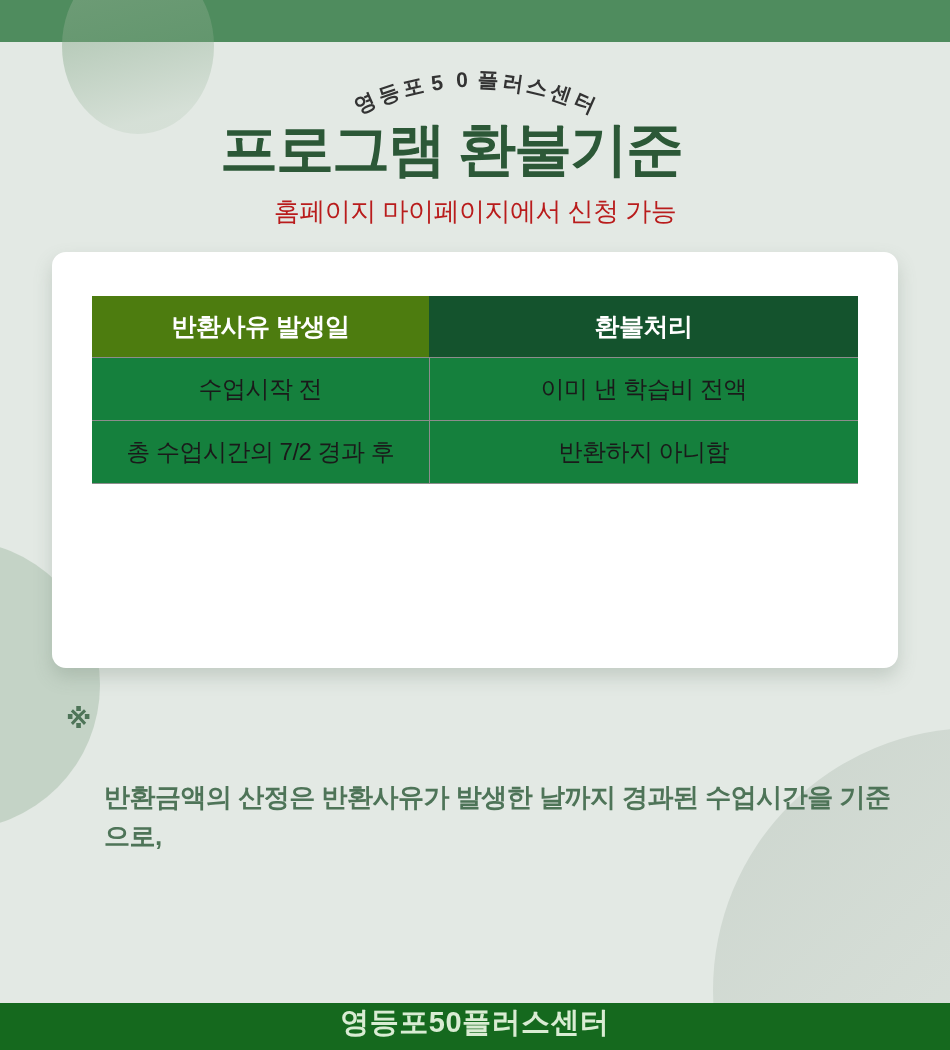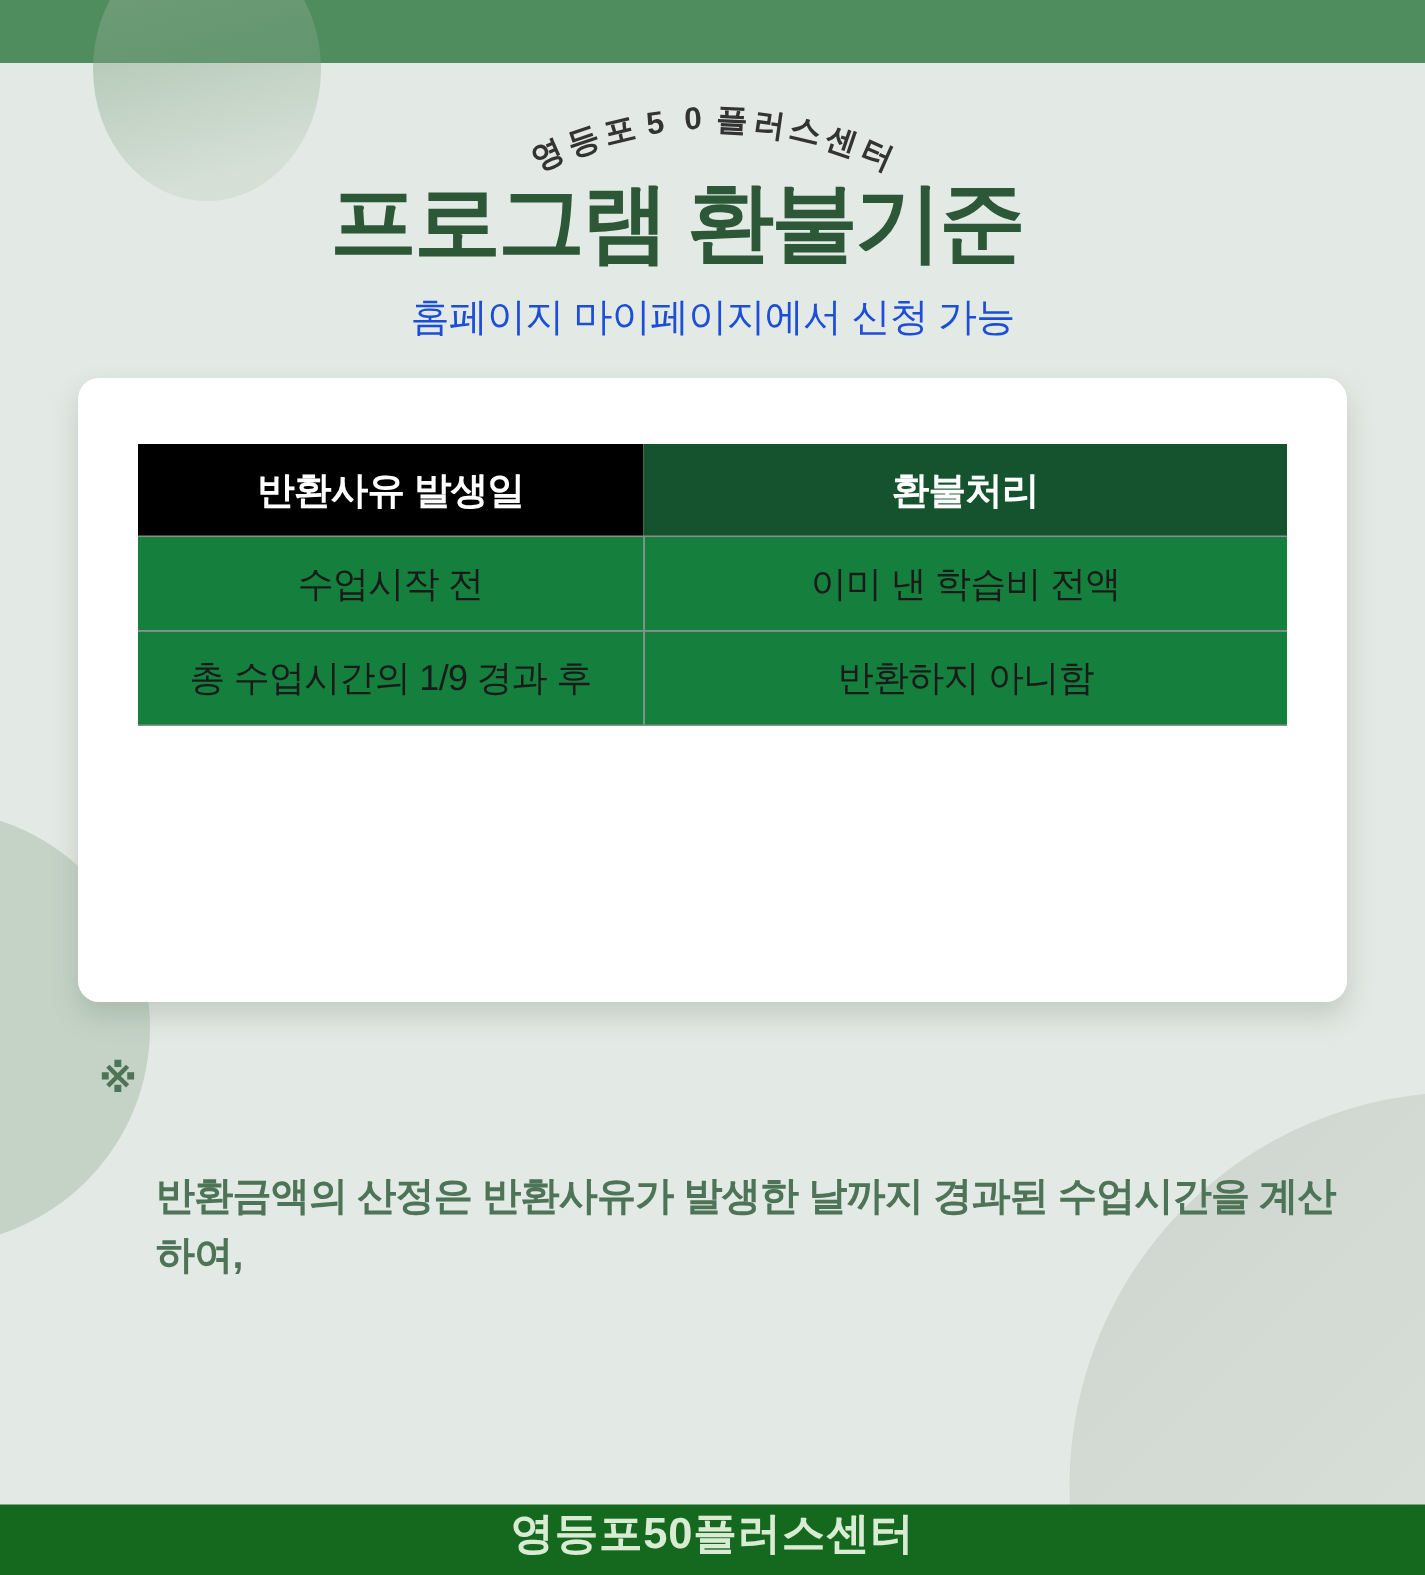--- a/index.html
+++ b/index.html
@@ -34,35 +34,35 @@
   .arch span{
     position:absolute;font-size:21px;font-weight:700;color:#333;
     transform-origin:center center;white-space:pre;
   }
   .page-title{
     position:absolute;left:0;top:116px;width:902px;text-align:center;
     font-size:58px;line-height:66px;font-weight:800;color:#2c5837;letter-spacing:-2px;
   }
   .page-subtitle{
     position:absolute;left:0;top:194px;width:950px;text-align:center;
-    font-size:26px;font-weight:500;color:#1d4ed8;letter-spacing:-.5px;
+    font-size:26px;font-weight:500;color:#b91c1c;letter-spacing:-.5px;
   }
   
   .card{
     position:absolute;left:52px;top:252px;width:846px;height:416px;
     background:#ffffff;border-radius:14px;
     box-shadow:0 9px 18px rgba(100,120,105,.25);
     padding:44px 40px 0 40px;box-sizing:border-box;
   }
   table.refund{width:100%;border-collapse:collapse;table-layout:fixed;}
   table.refund th{
     height:61px;color:#ffffff;font-size:25px;font-weight:700;letter-spacing:-.5px;
     text-align:center;vertical-align:middle;padding:0;
   }
-  th.col-reason{background:#000000;width:44%;}
+  th.col-reason{background:#4d7c0f;width:44%;}
   th.col-refund{background:#14532d;width:56%;}
   table.refund td{
     height:62px;background:#15803d;color:#1a1a1a;font-size:24px;letter-spacing:-.5px;
     text-align:center;vertical-align:middle;padding:0;
     border-top:1px solid #8d8d8d;
   }
   table.refund td.cell-refund{border-left:1px solid #8d8d8d;}
   table.refund tr:last-child td{border-bottom:1px solid #8d8d8d;}
   .table-footnote{
     margin-top:13px;text-align:right;font-size:17.5px;color:#2e2e2e;letter-spacing:-.5px;
@@ -107,32 +107,32 @@
         <th class="col-reason">반환사유 발생일</th>
         <th class="col-refund">환불처리</th>
       </tr>
     </thead>
     <tbody>
       <tr>
         <td class="cell-reason">수업시작 전</td>
         <td class="cell-refund">이미 낸 학습비 전액</td>
       </tr>
       <tr>
-        <td class="cell-reason">총 수업시간의 1/9 경과 후</td>
+        <td class="cell-reason">총 수업시간의 7/2 경과 후</td>
         <td class="cell-refund">반환하지 아니함</td>
       </tr>
     </tbody>
   </table>
 </div>
 
 <div class="notes">
   <div class="note">
     <span class="marker">※</span>
     <div class="lines">
-      <div>반환금액의 산정은 반환사유가 발생한 날까지 경과된 수업시간을 계산하여,</div>
+      <div>반환금액의 산정은 반환사유가 발생한 날까지 경과된 수업시간을 기준으로,</div>
     </div>
   </div>
 
 </div>
 
 <div class="footer-bar">
   <span class="label">영등포50플러스센터</span>
 </div>
 
 </body></html>

